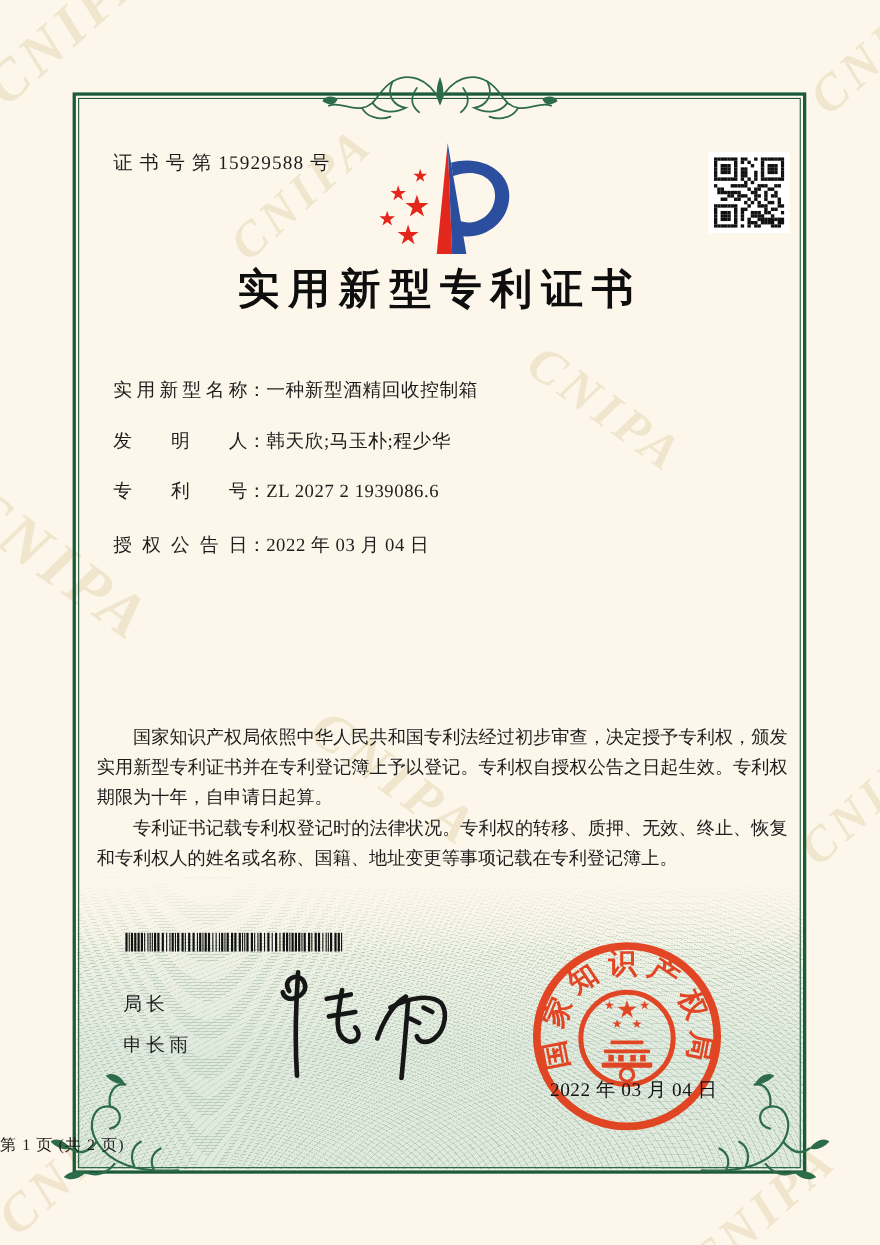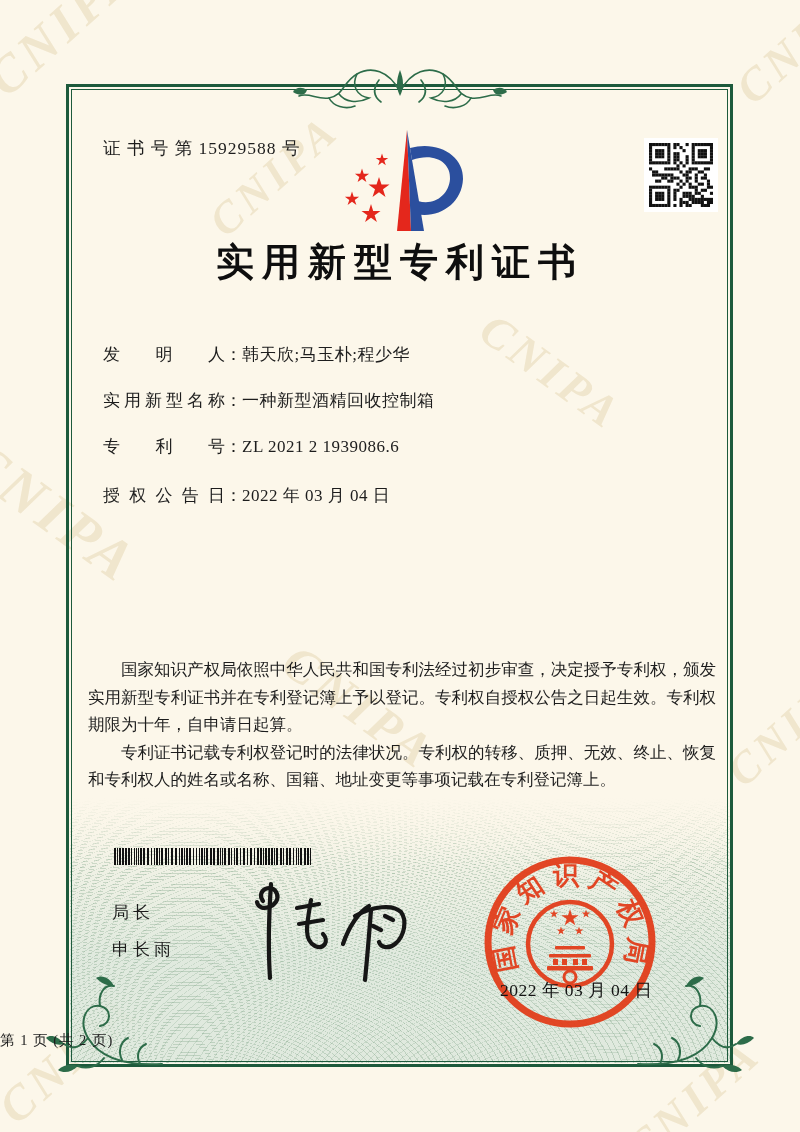--- a/index.html
+++ b/index.html
@@ -371,27 +371,27 @@
         <rect x="17" y="20" width="1.02" height="1.02" fill="#111"></rect>
         <rect x="18" y="20" width="1.02" height="1.02" fill="#111"></rect>
         <rect x="19" y="20" width="1.02" height="1.02" fill="#111"></rect>
       </svg>
   </div>
 
   <div class="title">实用新型专利证书</div>
 
   <div class="fields">
     <div class="frow">
+      <span class="flabel">实用新型名称</span><span class="fcolon">：</span><span class="fvalue">一种新型酒精回收控制箱</span>
+    </div>
+    <div class="frow">
       <span class="flabel">发明人</span><span class="fcolon">：</span><span class="fvalue">韩天欣;马玉朴;程少华</span>
     </div>
     <div class="frow">
-      <span class="flabel">实用新型名称</span><span class="fcolon">：</span><span class="fvalue">一种新型酒精回收控制箱</span>
-    </div>
-    <div class="frow">
-      <span class="flabel">专利号</span><span class="fcolon">：</span><span class="fvalue">ZL 2021 2 1939086.6</span>
+      <span class="flabel">专利号</span><span class="fcolon">：</span><span class="fvalue">ZL 2027 2 1939086.6</span>
     </div>
     <div class="frow" style="margin-top:22px;">
       <span class="flabel">授权公告日</span><span class="fcolon">：</span><span class="fvalue">2022 年 03 月 04 日</span>
     </div>
   </div>
 
   <div class="paragraphs">
     <p>国家知识产权局依照中华人民共和国专利法经过初步审查，决定授予专利权，颁发实用新型专利证书并在专利登记簿上予以登记。专利权自授权公告之日起生效。专利权期限为十年，自申请日起算。</p>
     <p>专利证书记载专利权登记时的法律状况。专利权的转移、质押、无效、终止、恢复和专利权人的姓名或名称、国籍、地址变更等事项记载在专利登记簿上。</p>
   </div>

